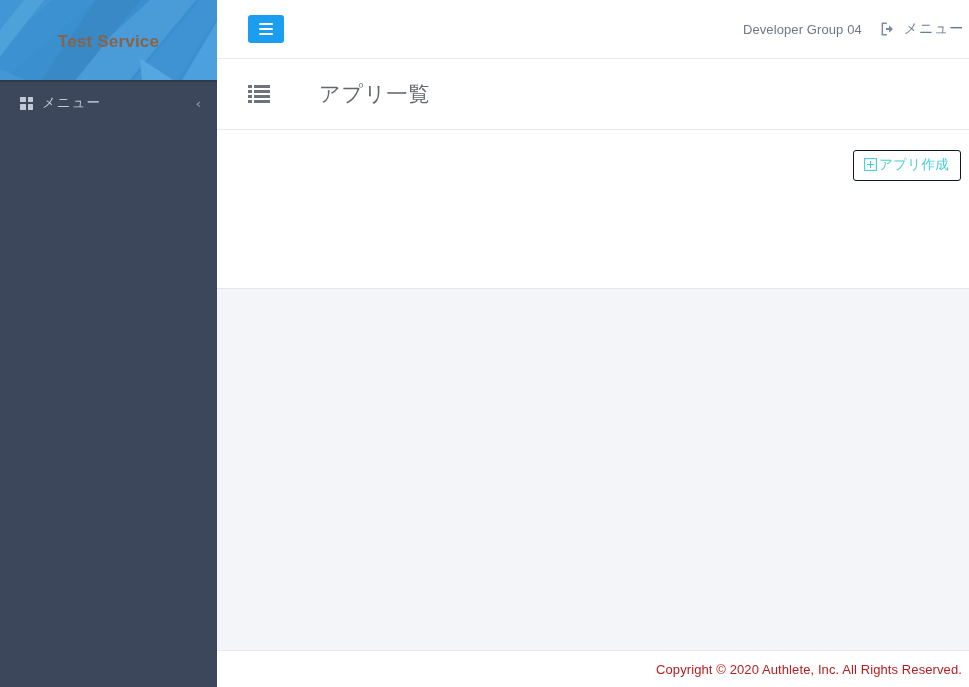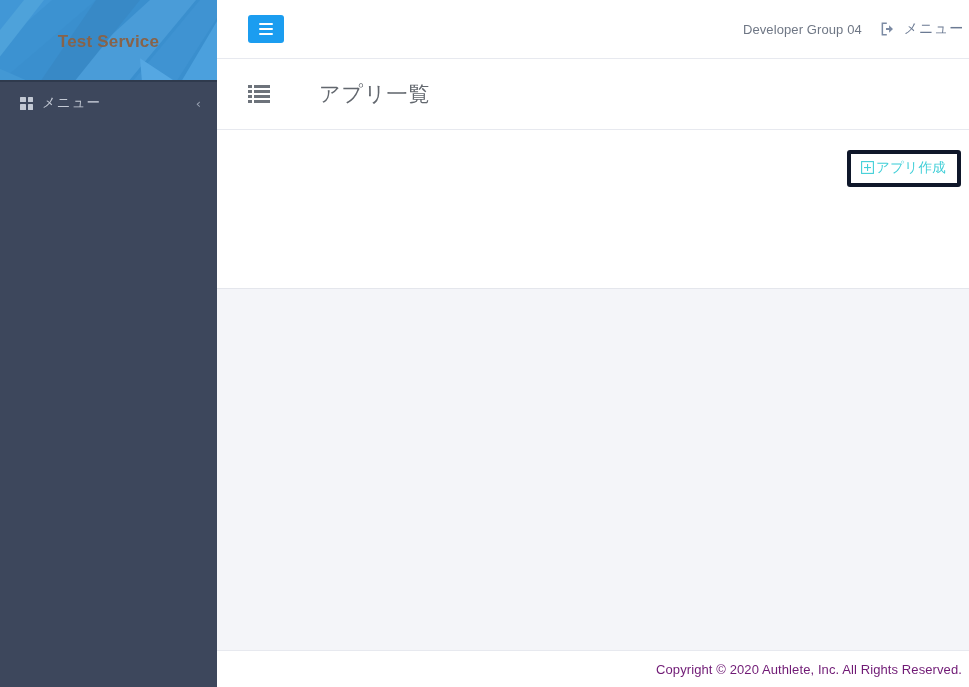--- a/index.html
+++ b/index.html
@@ -190,21 +190,21 @@
     border-bottom: 1px solid #e4e6ec;
     height: 159px;
     min-height: 159px;
     padding: 20px 8px 0 0;
     display: flex;
     align-items: flex-start;
     justify-content: flex-end;
   }
   .create-btn {
     background: #ffffff;
-    border: 4px solid #0f172a;
+    border: 1px solid #0f172a;
     color: #41cfd8;
     border-radius: 3px;
     font-size: 13.5px;
     padding: 7px 11px 8px 10px;
     display: inline-flex;
     align-items: center;
     gap: 2px;
     cursor: pointer;
     white-space: nowrap;
     font-family: inherit;
@@ -222,21 +222,21 @@
     border-top: 1px solid #e7e9ef;
     height: 37px;
     min-height: 37px;
     display: flex;
     align-items: center;
     justify-content: flex-end;
     padding: 0 7px 0 0;
   }
   .footer-text {
     font-size: 13px;
-    color: #701a75;
+    color: #b91c1c;
     white-space: nowrap;
     letter-spacing: 0.1px;
   }
 </style>
 </head>
 <body>
 
 <div id="app">
 
   <aside class="sidebar">

